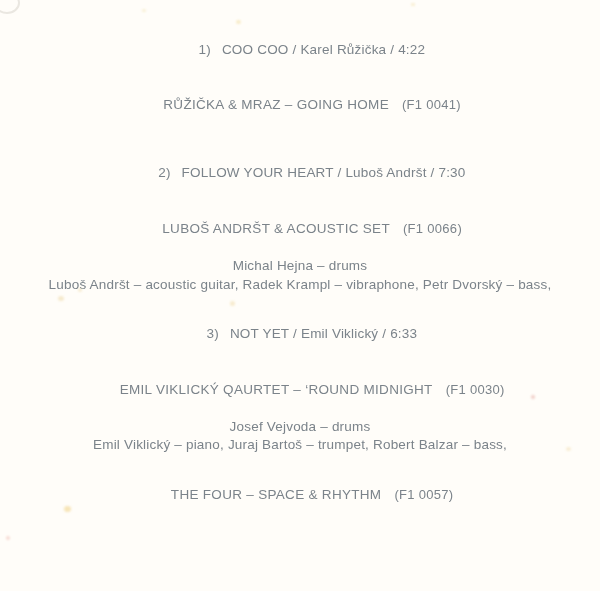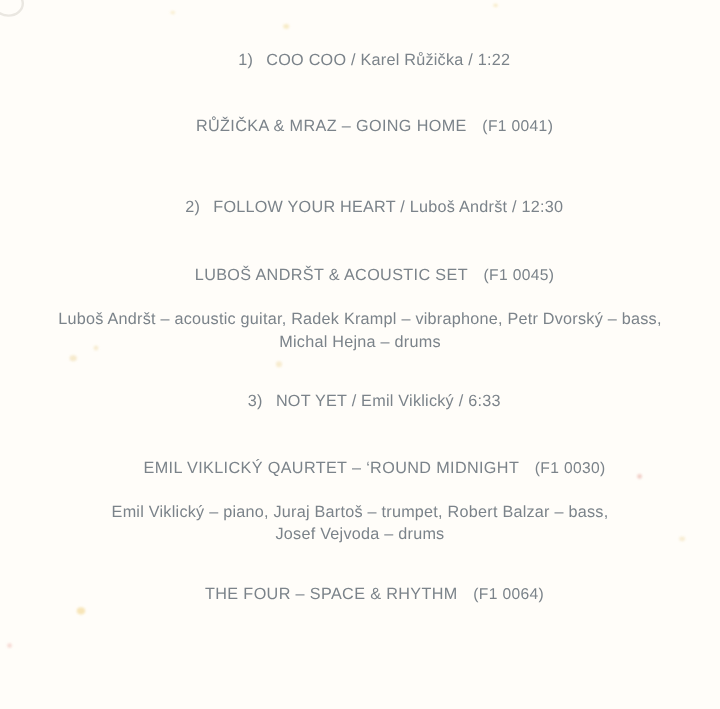--- a/index.html
+++ b/index.html
@@ -42,53 +42,53 @@
     pointer-events:none;
   }
 </style>
 </head>
 <body>
 
 <div class="page">
 
   <section class="track">
     <div class="line title-line">
-      <span class="num">1)</span><span>COO COO / Karel Růžička / 1:22</span>
+      <span class="num">1)</span><span>COO COO / Karel Růžička / 4:22</span>
     </div>
     <div class="line album-line">
       <span>RŮŽIČKA &amp; MRAZ – GOING HOME</span><span class="cat">(F1 0041)</span>
     </div>
     <div class="line p-line"></div>
   </section>
 
   <section class="track">
     <div class="line title-line">
-      <span class="num">2)</span><span>FOLLOW YOUR HEART / Luboš Andršt / 12:30</span>
+      <span class="num">2)</span><span>FOLLOW YOUR HEART / Luboš Andršt / 7:30</span>
     </div>
     <div class="line album-line">
-      <span>LUBOŠ ANDRŠT &amp; ACOUSTIC SET</span><span class="cat">(F1 0045)</span>
+      <span>LUBOŠ ANDRŠT &amp; ACOUSTIC SET</span><span class="cat">(F1 0066)</span>
     </div>
+    <div class="line p-line">Michal Hejna – drums</div>
     <div class="line p-line">Luboš Andršt – acoustic guitar, Radek Krampl – vibraphone, Petr Dvorský – bass,</div>
-    <div class="line p-line">Michal Hejna – drums</div>
   </section>
 
   <section class="track">
     <div class="line title-line">
       <span class="num">3)</span><span>NOT YET / Emil Viklický / 6:33</span>
     </div>
     <div class="line album-line">
       <span>EMIL VIKLICKÝ QAURTET – ‘ROUND MIDNIGHT</span><span class="cat">(F1 0030)</span>
     </div>
+    <div class="line p-line">Josef Vejvoda – drums</div>
     <div class="line p-line">Emil Viklický – piano, Juraj Bartoš – trumpet, Robert Balzar – bass,</div>
-    <div class="line p-line">Josef Vejvoda – drums</div>
   </section>
 
   <section class="track">
     <div class="line album-line">
-      <span>THE FOUR – SPACE &amp; RHYTHM</span><span class="cat">(F1 0064)</span>
+      <span>THE FOUR – SPACE &amp; RHYTHM</span><span class="cat">(F1 0057)</span>
     </div>
 
   </section>
 
 </div>
 
 <div class="corner-curl"></div>
 <div class="speck s1"></div>
 <div class="speck s2"></div>
 <div class="speck s3"></div>

